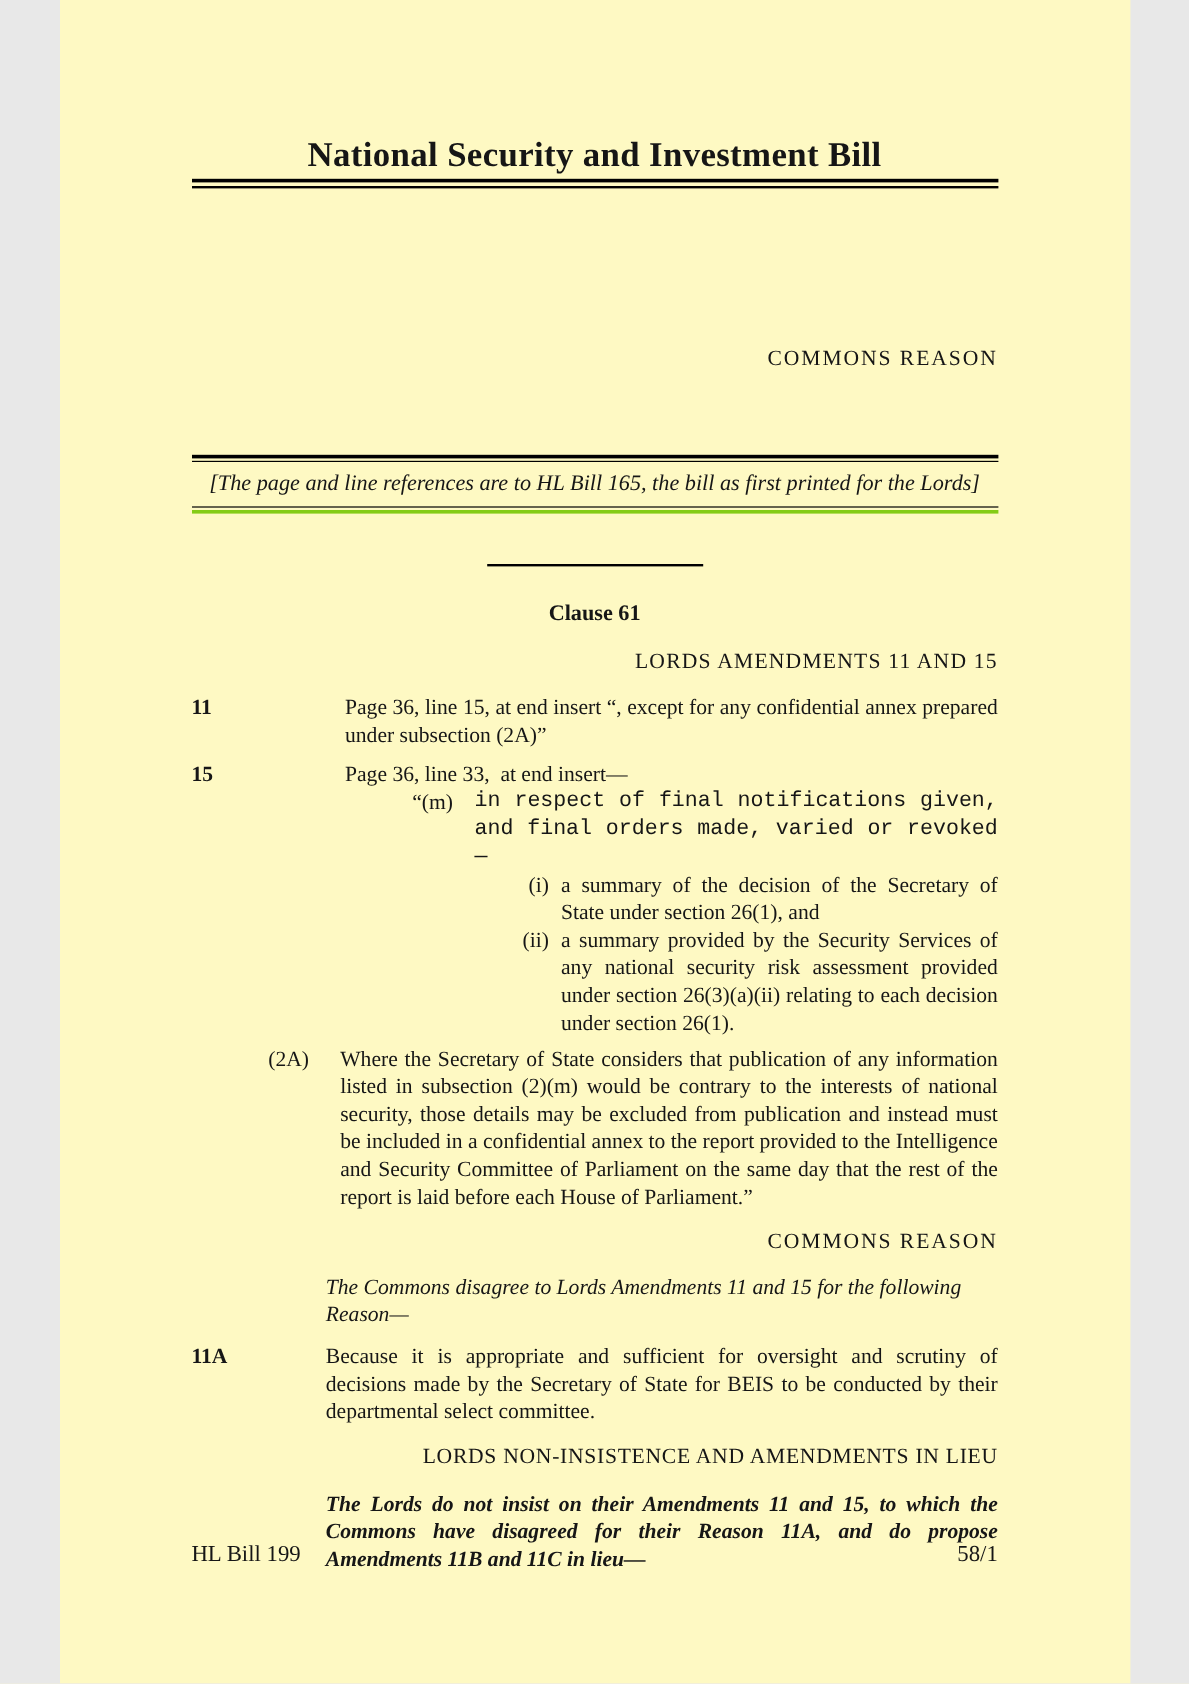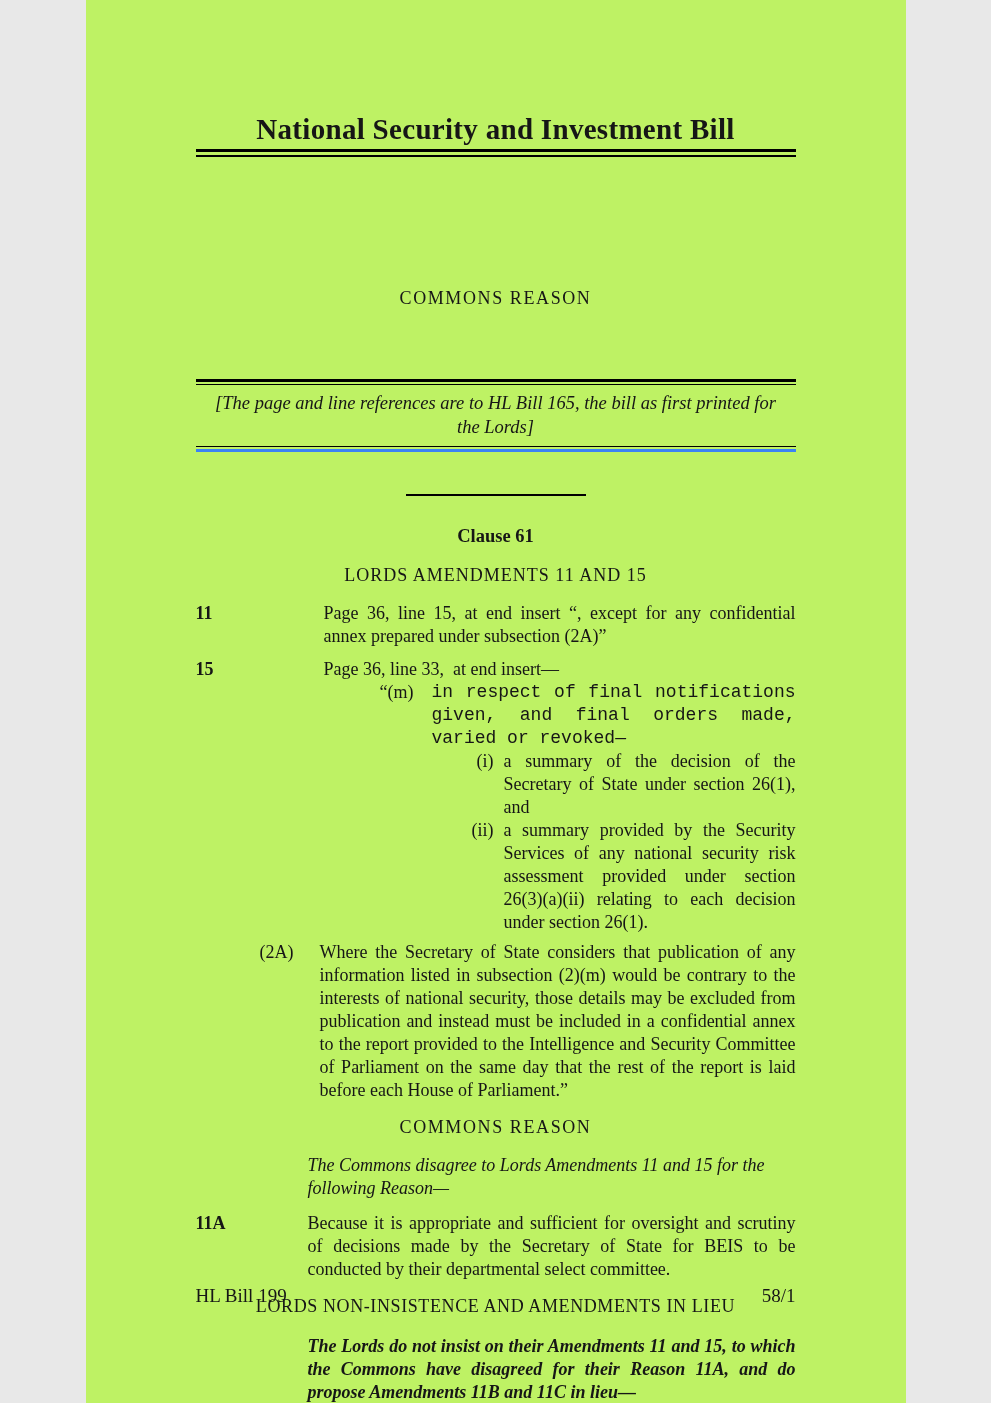--- a/index.html
+++ b/index.html
@@ -2,24 +2,24 @@
 <html><head>
 <meta charset="utf-8">
 <style>
   html, body {
     margin: 0;
     padding: 0;
     background: #e8e8e8;
   }
   .page {
     position: relative;
-    width: 820px;
+    width: 892px;
     height: 1403px;
     margin: 0 auto;
-    background: #bef264;
+    background: #fef9c3;
     box-sizing: border-box;
     padding: 112px 110px 0 110px;
     font-family: "Liberation Serif", "DejaVu Serif", serif;
     color: #161616;
     font-size: 18px;
     line-height: 23px;
     overflow: hidden;
   }
   .bill-title {
     margin: 0 0 3px 0;
@@ -29,30 +29,30 @@
     font-weight: bold;
     letter-spacing: 0.3px;
   }
   .title-rule {
     height: 0;
     border-top: 3px solid #000;
     border-bottom: 2px solid #000;
     padding-top: 3px;
   }
   .caps-heading {
-    text-align: center;
+    text-align: right;
     font-size: 18px;
     line-height: 22px;
     letter-spacing: 1.6px;
   }
   .cr-top { margin-top: 130px; }
   .note-box {
     margin-top: 70px;
     border-top: 3px solid #000;
-    border-bottom: 3px solid #3b82f6;
+    border-bottom: 3px solid #84cc16;
     padding: 2px 0;
   }
   .note-inner {
     border-top: 1.5px solid #000;
     border-bottom: 1.5px solid #000;
     padding: 6px 6px 7px 6px;
     text-align: center;
     font-style: italic;
     font-size: 18.5px;
     line-height: 24px;

